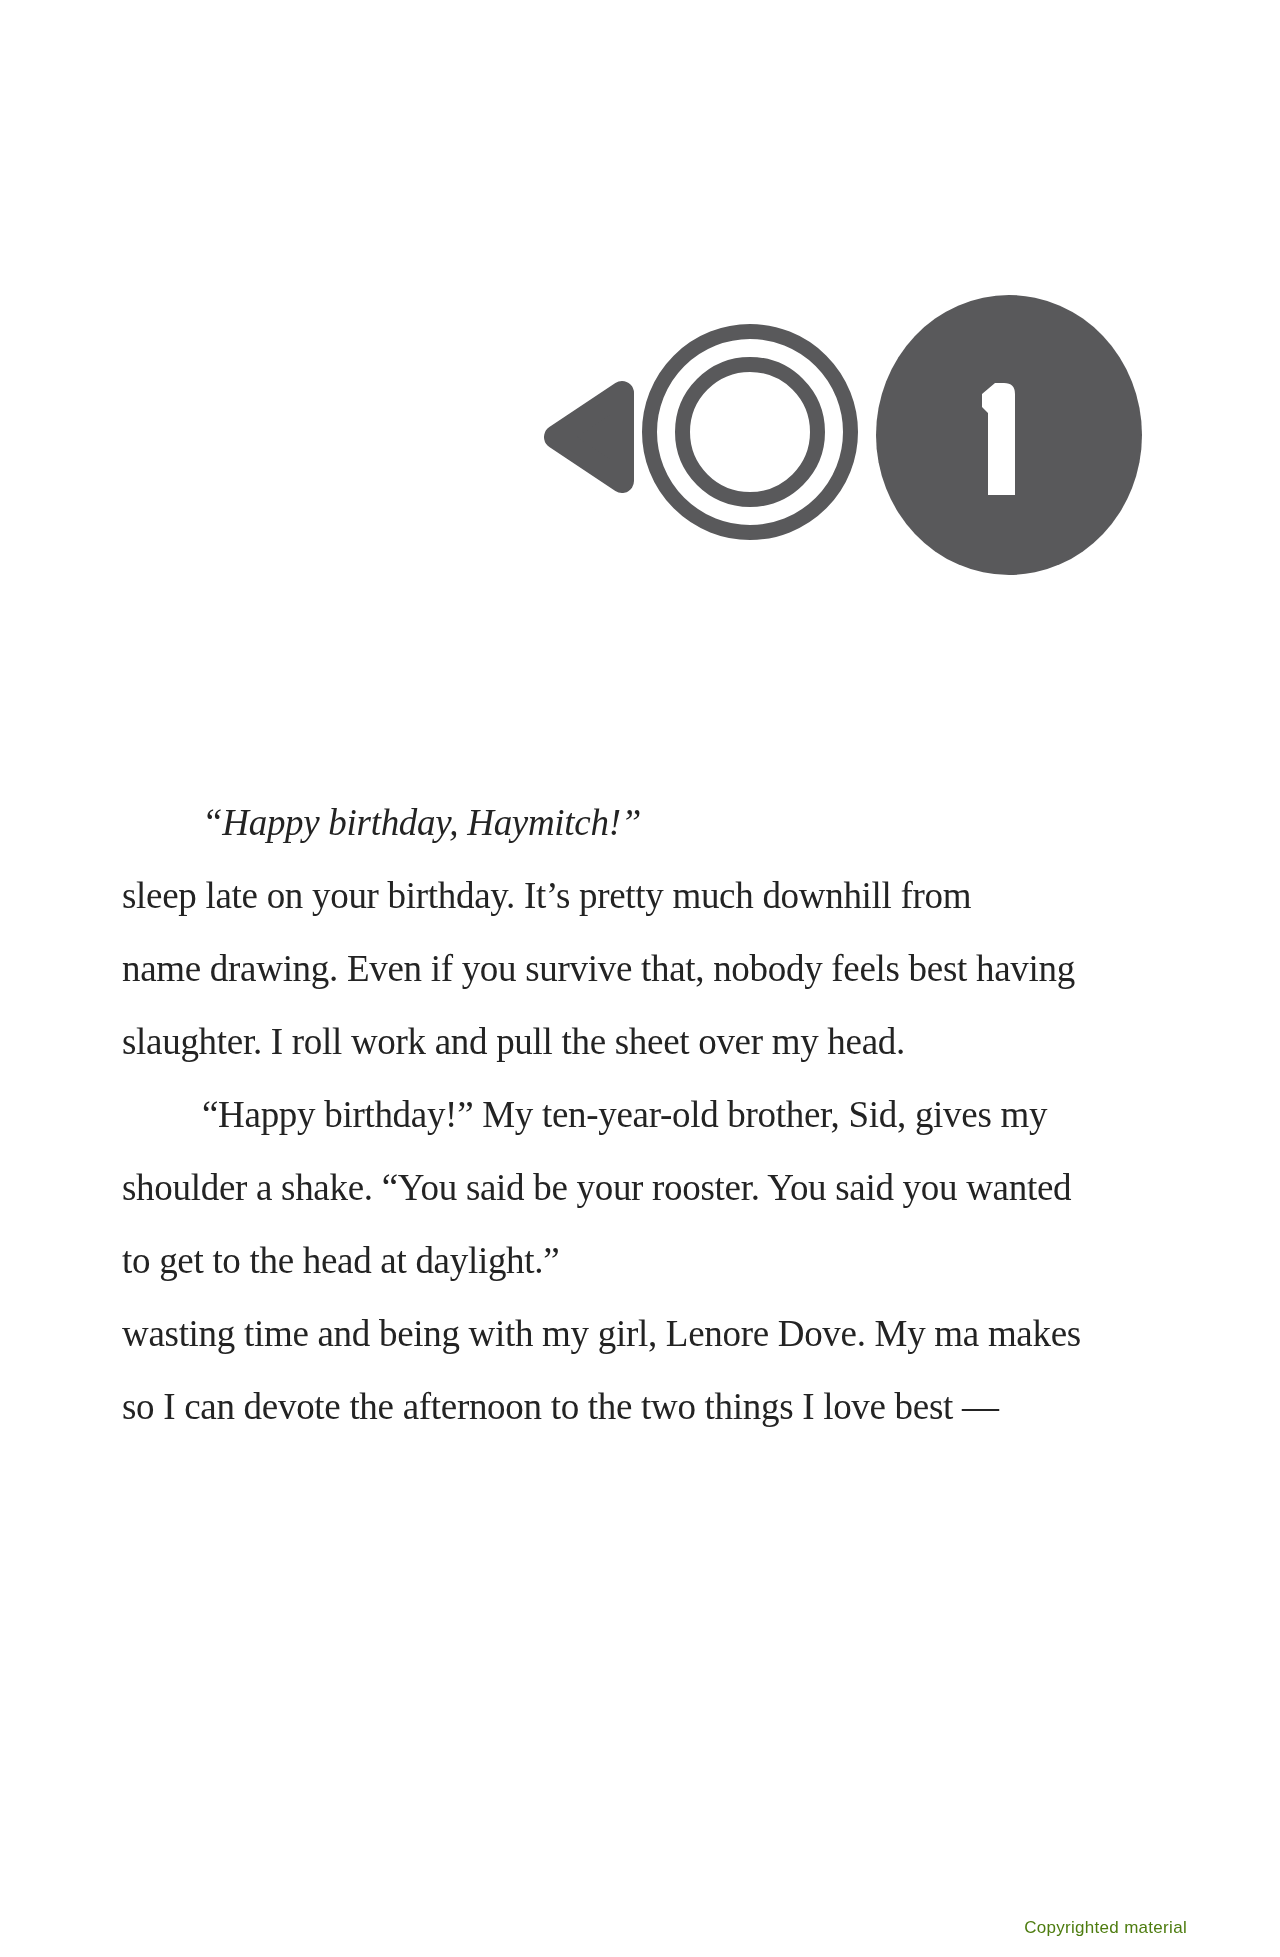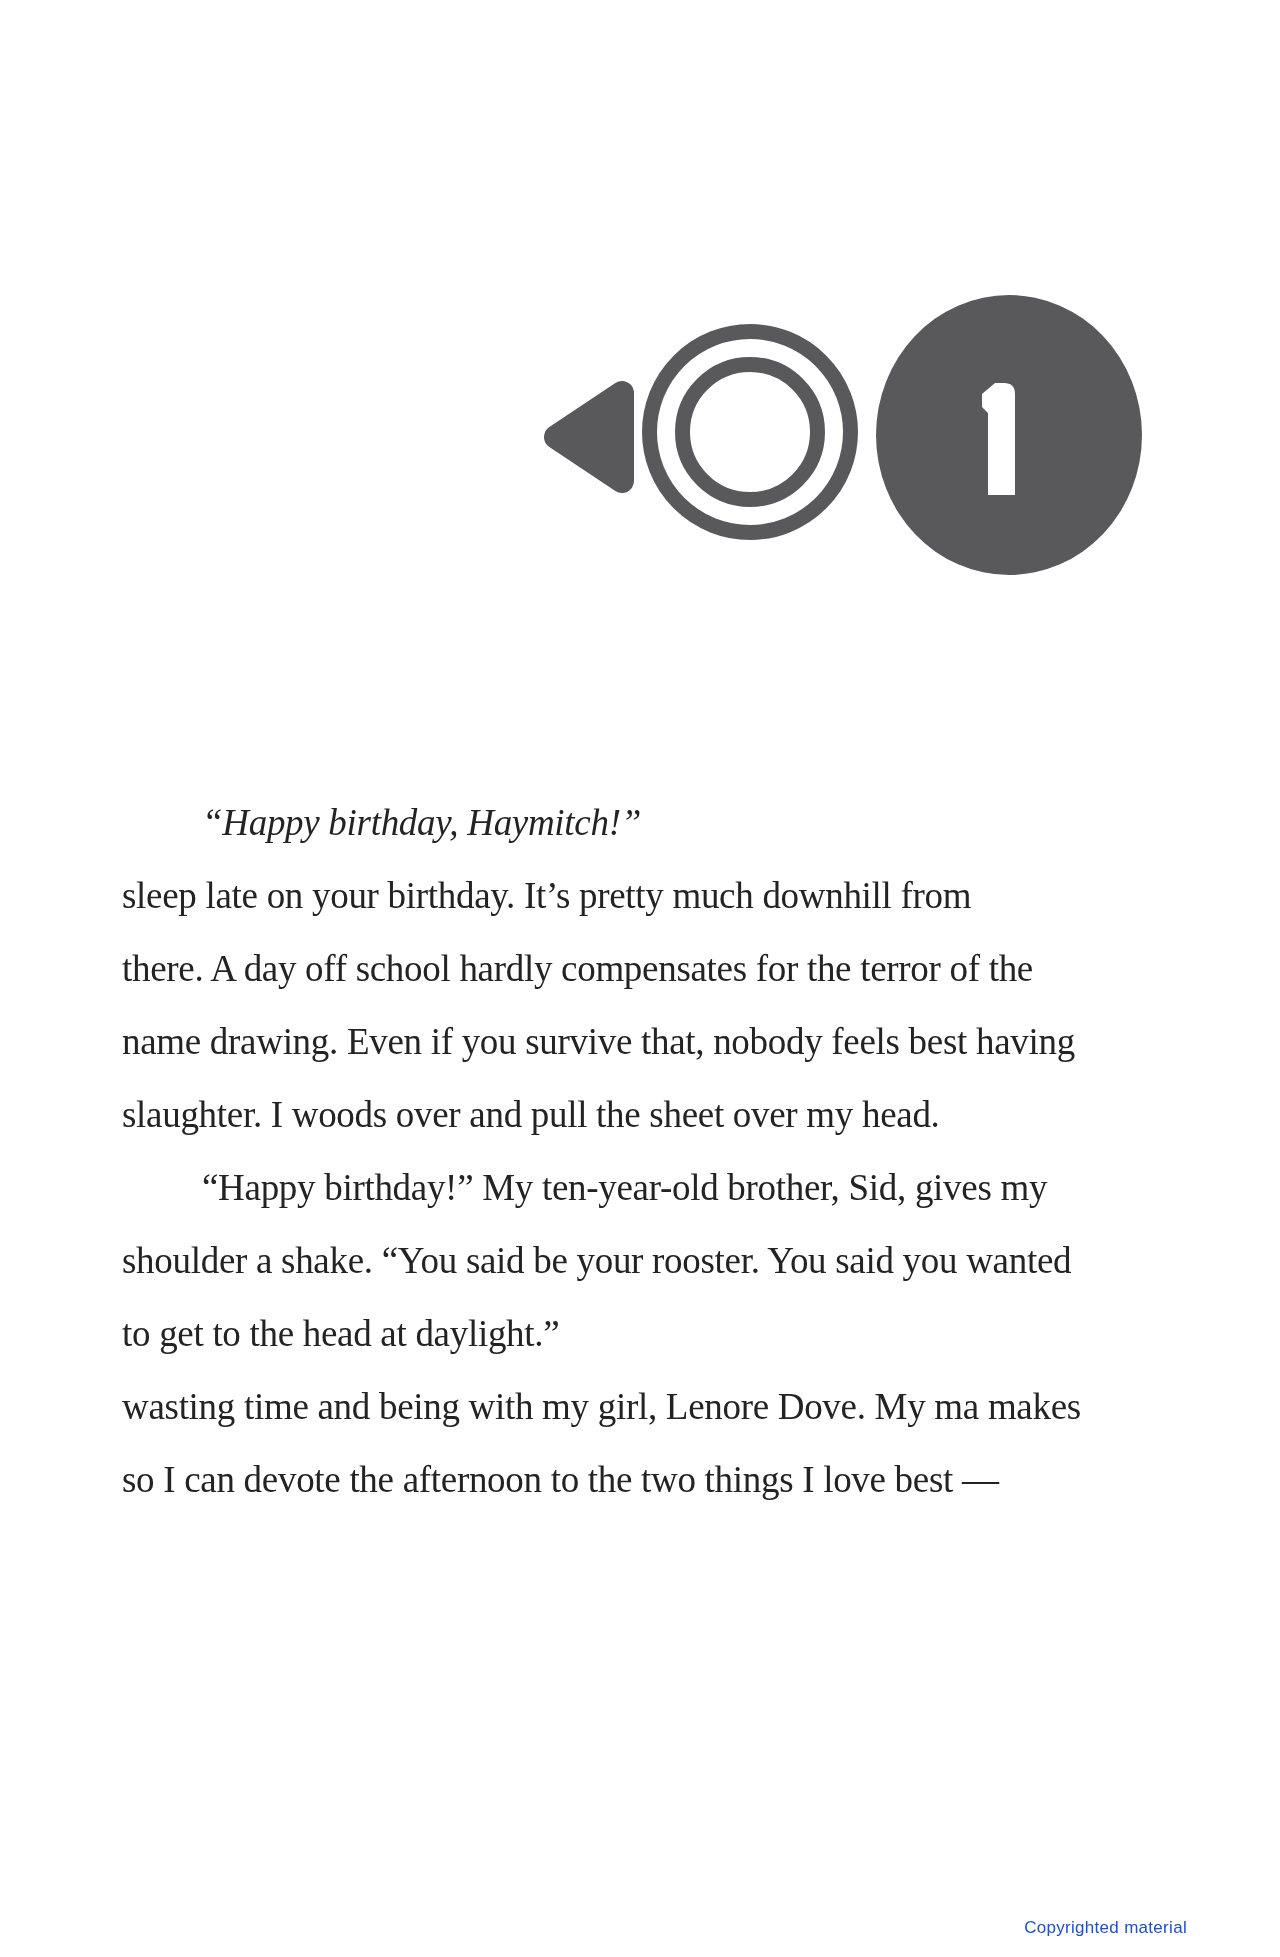--- a/index.html
+++ b/index.html
@@ -41,21 +41,21 @@
   }
   .text-line.italic {
     font-style: italic;
   }
   .watermark {
     position: absolute;
     right: 13px;
     top: 1918px;
     font-family: "Liberation Sans", sans-serif;
     font-size: 17px;
-    color: #1d4ed8;
+    color: #4d7c0f;
     letter-spacing: 0.3px;
   }
 </style>
 </head>
 <body>
 
 <div class="page">
 
   <svg class="ornament" viewBox="520 280 640 310" aria-label="1">
 
@@ -69,23 +69,22 @@
     <g>
       <ellipse cx="1009" cy="435" rx="133" ry="140" fill="#59595b"></ellipse>
       <path d="M 988 495 L 988 413 L 982 407 L 982 394 L 995 383 L 1004 383
                Q 1015 383 1015 394 L 1015 495 Z" fill="#ffffff"></path>
     </g>
   </svg>
 
   <div class="text-block" id="text-block">
       <div class="text-line indent italic">“Happy birthday, Haymitch!”</div>
       <div class="text-line">sleep late on your birthday. It’s pretty much downhill from</div>
-      <div class="text-line">there. A day off school hardly compensates for the terror of the</div>
       <div class="text-line">name drawing. Even if you survive that, nobody feels best having</div>
-      <div class="text-line">slaughter. I woods over and pull the sheet over my head.</div>
+      <div class="text-line">slaughter. I roll work and pull the sheet over my head.</div>
       <div class="text-line indent">“Happy birthday!” My ten-year-old brother, Sid, gives my</div>
       <div class="text-line">shoulder a shake. “You said be your rooster. You said you wanted</div>
       <div class="text-line">to get to the head at daylight.”</div>
       <div class="text-line">wasting time and being with my girl, Lenore Dove. My ma makes</div>
       <div class="text-line">so I can devote the afternoon to the two things I love best —</div>
     </div>
 
   <div class="watermark">Copyrighted material</div>
 
 </div>

